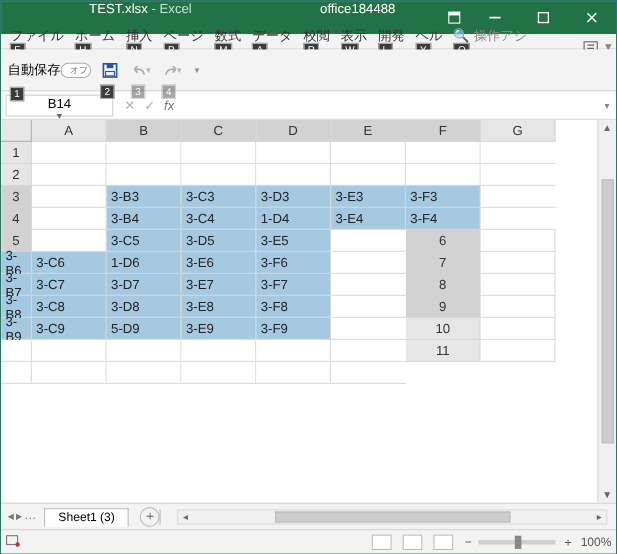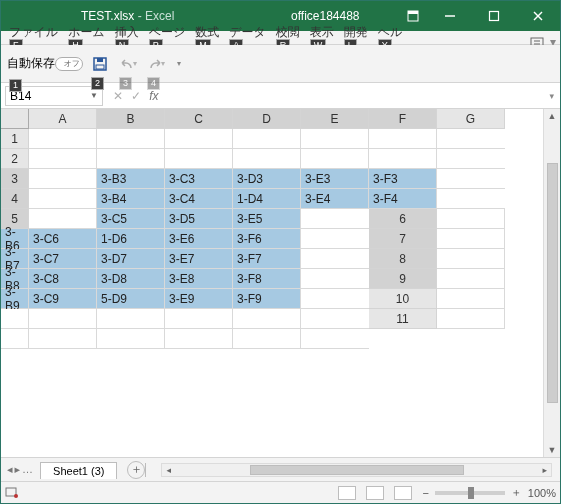--- a/index.html
+++ b/index.html
@@ -1,20 +1,20 @@
 <!DOCTYPE html>
 <html><head>
 <meta charset="utf-8">
 <style>
   * { box-sizing: border-box; margin: 0; padding: 0; font-family: "Meiryo UI", "Yu Gothic UI", sans-serif; }
   body { width: 561px; height: 504px; background: #fff; overflow: hidden; }
   .window { width: 561px; height: 504px; border: 1px solid #2b7566; display: flex; flex-direction: column; }
 
   
-  .titlebar { height: 30px; background: #217346; color: #fff; display: flex; align-items: center; font-size: 12px; position: relative; }
+  .titlebar { height: 30px; background: #217346; color: #fff; display: flex; align-items: flex-start; font-size: 12px; position: relative; }
   .titlebar .title { margin-left: 80px; white-space: nowrap; }
   .title-file { color: #fff; }
   .title-app  { color: #c8e0d6; }
   .titlebar .account { position: absolute; left: 290px; }
   .titlebar .wincontrols-top { position: absolute; right: 0; display: flex; height: 100%; }
   .wc-btn { width: 44px; display: flex; align-items: center; justify-content: center; font-size: 13px; }
   .wc-small { width: 30px; font-size: 12px; }
 
   
   .ribbontabs { height: 14px; background: #f3f3f3; border-bottom: 1px solid #d4d4d4; display: flex; align-items: flex-end; font-size: 12px; position: relative; padding-left: 4px; }
@@ -28,21 +28,21 @@
   .qat { height: 38px; background: #f3f3f3; border-bottom: 1px solid #d4d4d4; display: flex; align-items: center; padding-left: 6px; font-size: 12px; gap: 6px; position: relative; }
   .autosave { display: flex; align-items: center; gap: 0; position: relative;}
   .toggle { width: 28px; height: 14px; border: 1px solid #adadad; border-radius: 8px; background: #fff; display:inline-flex; align-items:center; justify-content:flex-end; font-size:8px; padding:0 2px; color:#666;}
   .qat-btn { width:22px; height:22px; display:flex; align-items:center; justify-content:center; position:relative;}
   .qat-btn svg { width:16px; height:16px; }
   .qat .keytip { top:24px; left:2px;}
   .qat .dd { font-size:8px; color:#666; margin-left:-2px;}
 
   
   .fbar { height: 26px; background: #fff; border-bottom: 1px solid #d4d4d4; display:flex; align-items:center; font-size:12px; }
-  .namebox { width:98px; height:20px; margin:0 4px; border:1px solid #cfcfcf; background:#fff; display:flex; align-items:center; padding:0 4px; justify-content:space-between;}
+  .namebox { width:98px; height:20px; margin:0 4px; border:1px solid #cfcfcf; background:#fff; display:flex; align-items:center; padding:0 4px; justify-content:space-between;flex-direction:column;}
   .namebox .dd{font-size:8px;color:#666;}
   .fx-controls{ display:flex; align-items:center; gap:8px; color:#b0b0b0; padding:0 6px;}
   .fx-controls .fx{ font-style:italic; color:#777;}
   .fbar .expand{ margin-left:auto; padding:0 6px; color:#888; font-size:9px;}
 
   
   .gridwrap { flex:1; display:flex; flex-direction:column; background:#fff; overflow:hidden;}
   .grid { display:grid; grid-template-columns:28px repeat(7,68px); grid-auto-rows:20px; }
   .ch, .rh { background:#e6e6e6; border-right:1px solid #d4d4d4; border-bottom:1px solid #d4d4d4; font-size:12px; display:flex; align-items:center; justify-content:center; color:#333;}
   .ch.selcol{ background:#d2d2d2;}
@@ -115,20 +115,25 @@
     <div class="rtab"><span>ファイル</span><span class="keytip">F</span></div>
     <div class="rtab"><span>ホーム</span><span class="keytip">H</span></div>
     <div class="rtab"><span>挿入</span><span class="keytip">N</span></div>
     <div class="rtab"><span>ページ</span><span class="keytip">P</span></div>
     <div class="rtab"><span>数式</span><span class="keytip">M</span></div>
     <div class="rtab"><span>データ</span><span class="keytip">A</span></div>
     <div class="rtab"><span>校閲</span><span class="keytip">R</span></div>
     <div class="rtab"><span>表示</span><span class="keytip">W</span></div>
     <div class="rtab"><span>開発</span><span class="keytip">L</span></div>
     <div class="rtab"><span>ヘル</span><span class="keytip">Y</span></div>
+    <div class="rtab" style="color:#888">
+      <span>🔍</span>
+      <span>操作アシ</span>
+      <span class="keytip">Q</span>
+    </div>
     <div class="rbox-right">
       <div class="icn">
           <svg width="14" height="14" viewBox="0 0 14 14">
             <rect x="1" y="3" width="12" height="9" fill="none" stroke="#666"></rect>
             <path d="M4 6h6M4 9h6" stroke="#666"></path>
           </svg>
         </div>
       <span style="color:#888">▾</span>
     </div>
     <span class="keytip-right">ZS</span>

